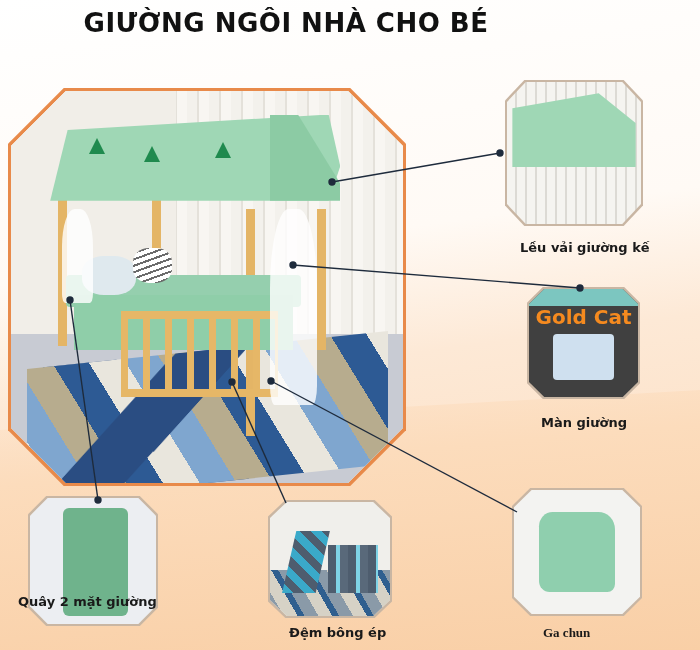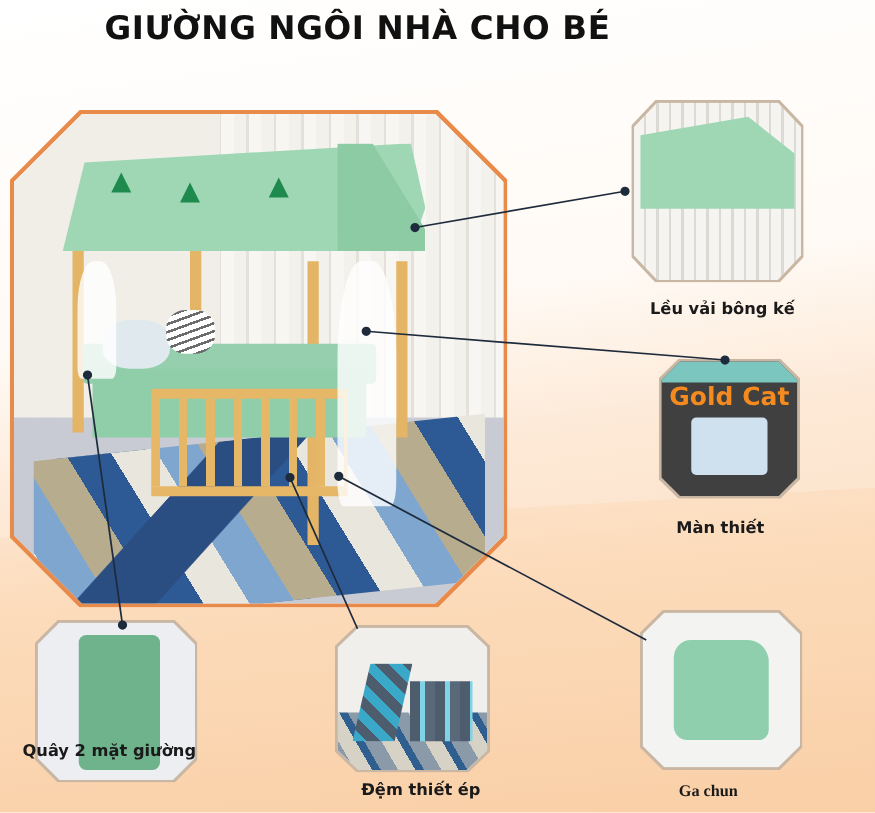--- a/index.html
+++ b/index.html
@@ -111,46 +111,46 @@
       <div class="tree" style="left:52%; top:13%;"></div>
     </div>
   </div>
 </div>
 
 <div class="octo octo-border thin thumb-lieu">
   <div class="octo-inner" style="background: repeating-linear-gradient(90deg,#f5f4f0 0 8px,#dcdad4 8px 10px);">
     <div style="position:absolute; left:4%; top:8%; width:92%; height:52%; background:#9fd7b5; clip-path: polygon(0 20%, 70% 0, 100% 40%, 100% 100%, 0 100%);"></div>
   </div>
 </div>
-<div class="label lbl-lieu">Lều vải bông kế</div>
+<div class="label lbl-lieu">Lều vải giường kế</div>
 
 <div class="octo octo-border thin thumb-man">
   <div class="octo-inner" style="background:#404040;">
     <div style="position:absolute; left:0; top:0; width:100%; height:16%; background:#7cc6c0;"></div>
     <div style="position:absolute; left:4%; top:16%; width:92%; height:20%; color:#f58a1f; font-weight:900; font-size:20px; font-family:'DejaVu Sans',sans-serif; text-align:center; line-height:22px;">Gold Cat</div>
     <div style="position:absolute; left:22%; top:42%; width:56%; height:42%; background:#cfe0ef; border-radius:4px;"></div>
   </div>
 </div>
-<div class="label lbl-man">Màn thiết</div>
+<div class="label lbl-man">Màn giường</div>
 
 <div class="octo octo-border thin thumb-quay">
   <div class="octo-inner" style="background:#eceef2;">
     <div style="position:absolute; left:26%; top:8%; width:52%; height:86%; background:#6fb38c; border-radius:6px;"></div>
   </div>
 </div>
 <div class="label lbl-quay">Quây 2 mặt giường</div>
 
 <div class="octo octo-border thin thumb-dem">
   <div class="octo-inner" style="background:#f0efeb;">
     <div style="position:absolute; left:0; top:60%; width:100%; height:40%; background:repeating-linear-gradient(60deg,#8a9aa8 0 12px,#d6d2c6 12px 24px,#2f5f8f 24px 30px);"></div>
     <div style="position:absolute; left:10%; top:25%; width:40%; height:55%; background:repeating-linear-gradient(45deg,#3aa9c9 0 8px,#4e5d6e 8px 16px); clip-path: polygon(30% 0, 100% 0, 70% 100%, 0 100%);"></div>
     <div style="position:absolute; left:48%; top:38%; width:42%; height:42%; background:repeating-linear-gradient(90deg,#4e5d6e 0 8px,#7fd3e6 8px 12px,#59697a 12px 20px);"></div>
   </div>
 </div>
-<div class="label lbl-dem">Đệm thiết ép</div>
+<div class="label lbl-dem">Đệm bông ép</div>
 
 <div class="octo octo-border thin thumb-ga">
   <div class="octo-inner" style="background:#f3f3f1;">
     <div style="position:absolute; left:20%; top:18%; width:60%; height:64%; background:#8fcfae; border-radius:18% 22% 10% 14%;"></div>
   </div>
 </div>
 <div class="label lbl-ga">Ga chun</div>
 
 <svg class="lines" width="700" height="650" viewBox="0 0 700 650">
   <g stroke="#1e2b3c" stroke-width="1.4" fill="#1e2b3c">

